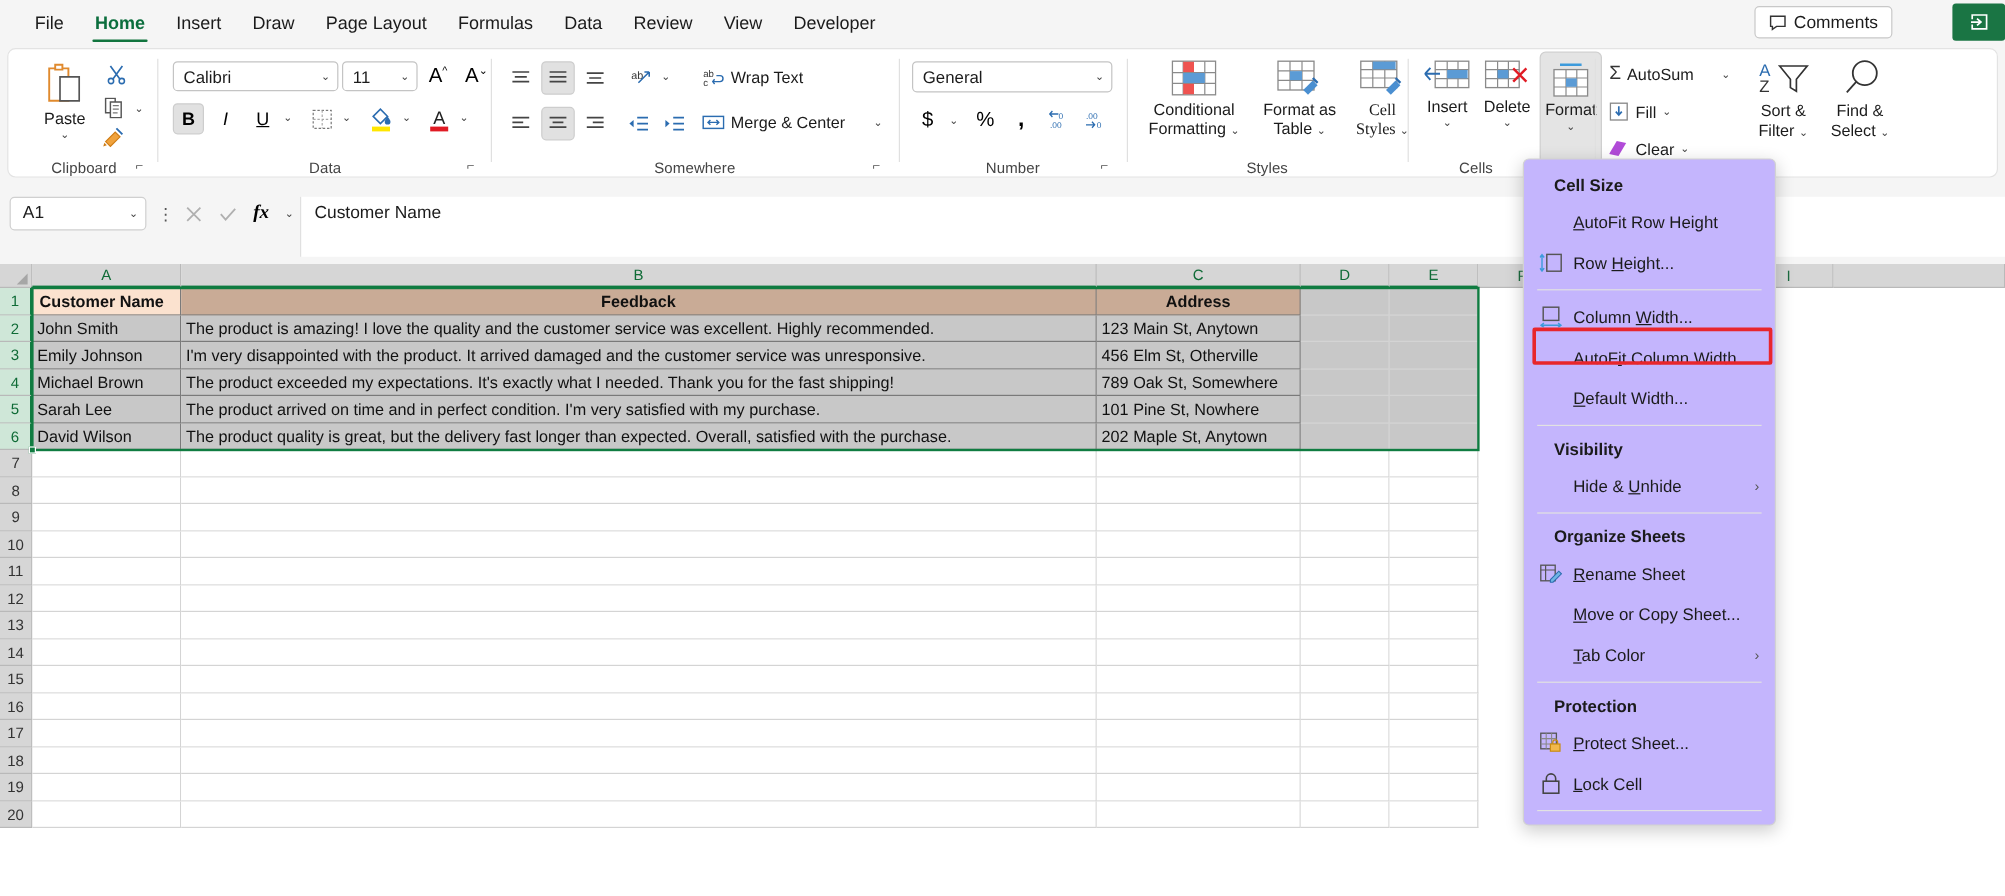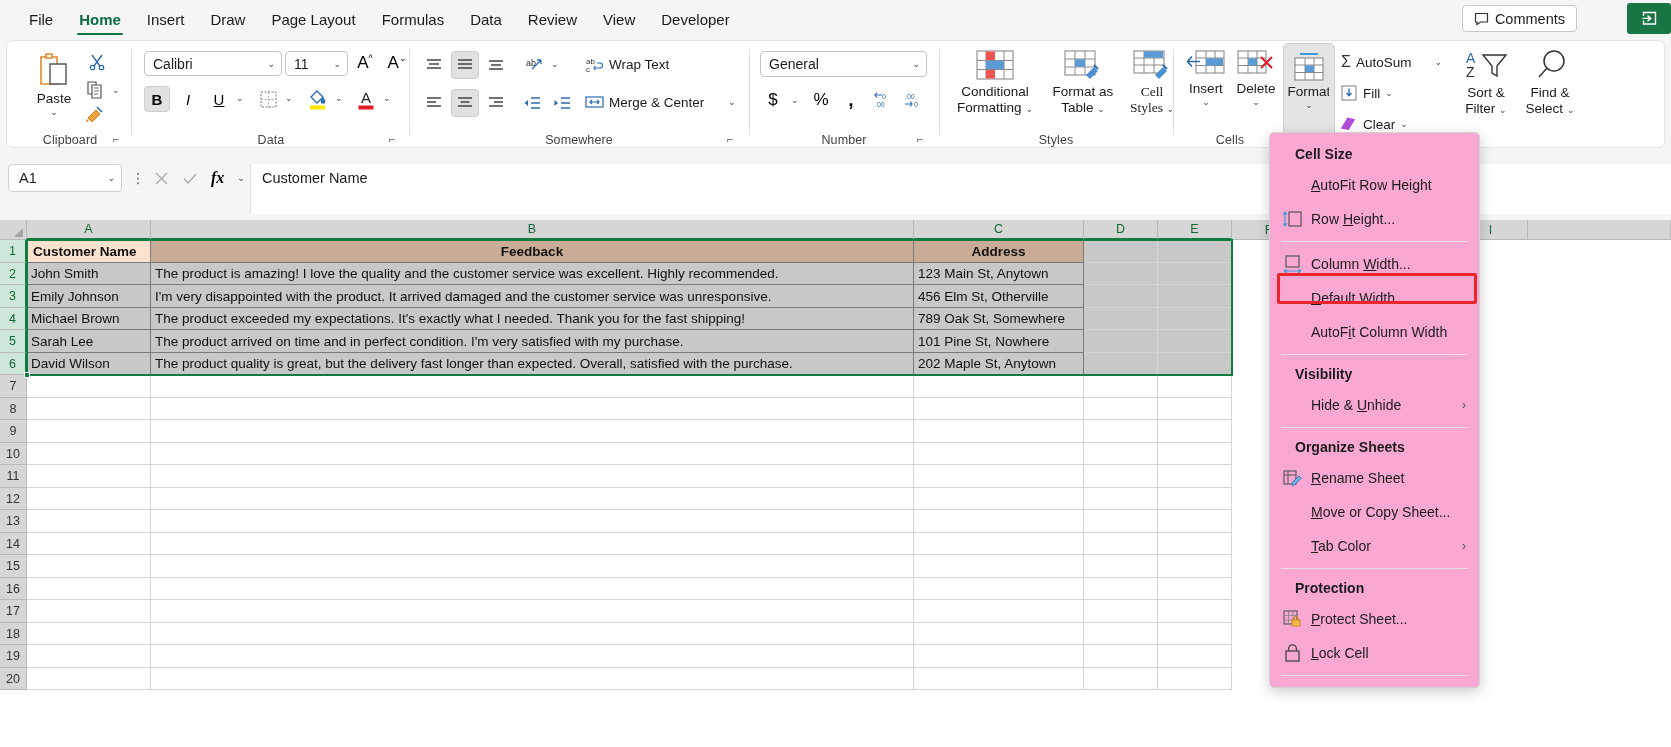--- a/index.html
+++ b/index.html
@@ -148,21 +148,21 @@
     position: absolute; border: 2px solid #107c41; pointer-events: none;
   }
   .sel-handle {
     position: absolute; width: 6px; height: 6px; background: #107c41;
     border: 1px solid #fff;
   }
 
   
   .menu {
     position: absolute; left: 1269px; top: 132px; width: 211px; height: 556px;
-    background: #f9a8d4; border: 1px solid #d2d2d2; border-radius: 5px;
+    background: #c4b5fd; border: 1px solid #d2d2d2; border-radius: 5px;
     box-shadow: 0 4px 14px rgba(0,0,0,.20);
     padding: 7px 0 6px 0; z-index: 40;
   }
   .menu-head {
     font-size: 14px; font-weight: bold; color: #1b1b1b;
     padding: 6px 0 6px 25px;
   }
   .menu-item {
     height: 34px; display: flex; align-items: center;
     font-size: 14px; color: #1b1b1b; padding-left: 9px; cursor: default; position: relative;
@@ -923,26 +923,26 @@
         <svg width="19" height="18" viewBox="0 0 19 18">
             <rect x="3" y="1" width="13" height="11" fill="none" stroke="#555" stroke-width="1.2"></rect>
             <path d="M2 16h15M3.6 14.2 1.2 16 3.6 17.8M15.4 14.2 17.8 16 15.4 17.8" stroke="#3d9bdc" stroke-width="1.2" fill="none"></path>
           </svg>
       </span>
       <span class="mi-label"><span>Column </span><u>W</u><span>idth...</span></span>
     </div>
 
     <div class="menu-item">
       <span class="mi-icon"></span>
-      <span class="mi-label"><span></span><u>D</u><span>efault Width...</span></span>
+      <span class="mi-label"><span>AutoF</span><u>i</u><span>t Column Width</span></span>
     </div>
 
     <div class="menu-item">
       <span class="mi-icon"></span>
-      <span class="mi-label"><span>AutoF</span><u>i</u><span>t Column Width</span></span>
+      <span class="mi-label"><span></span><u>D</u><span>efault Width...</span></span>
     </div>
 
     <div class="menu-sep"></div>
     <div class="menu-head">Visibility</div>
 
     <div class="menu-item">
       <span class="mi-icon"></span>
       <span class="mi-label"><span>Hide &amp; </span><u>U</u><span>nhide</span></span>
       <span class="mi-arrow">›</span>
     </div>

